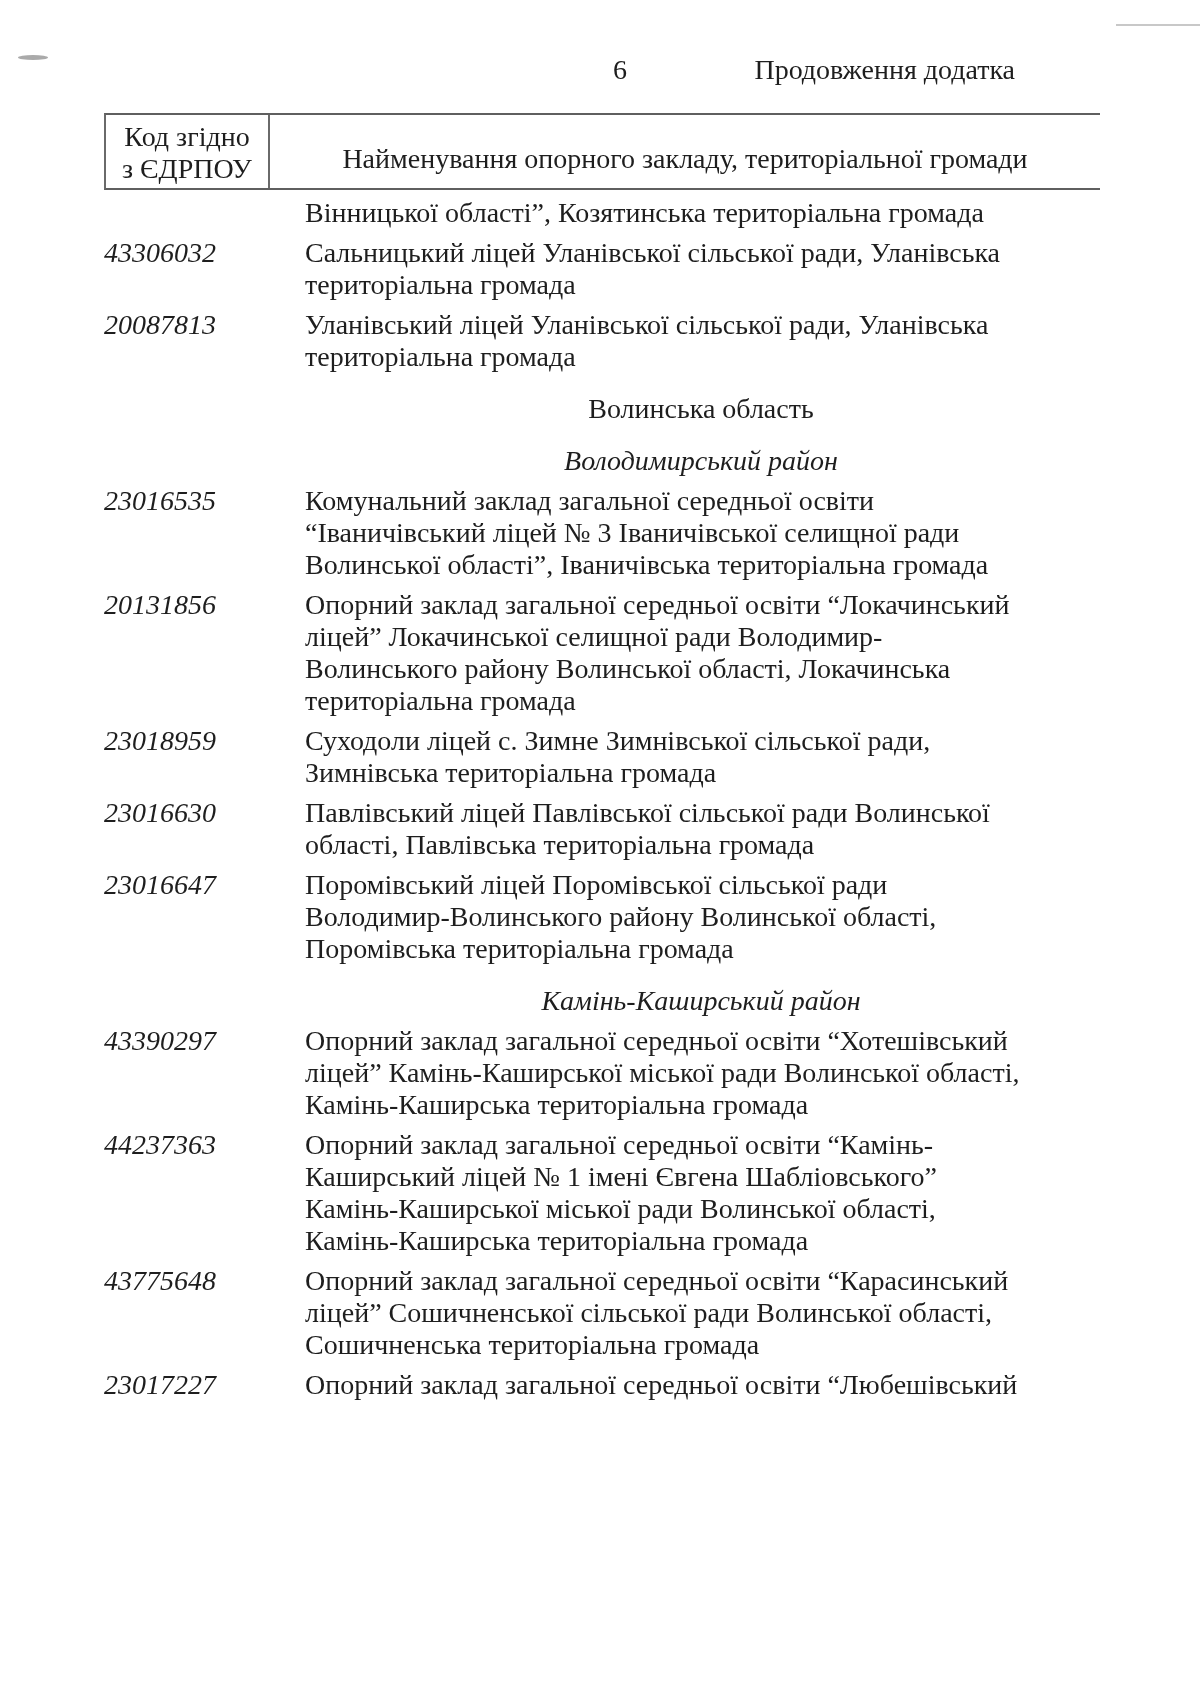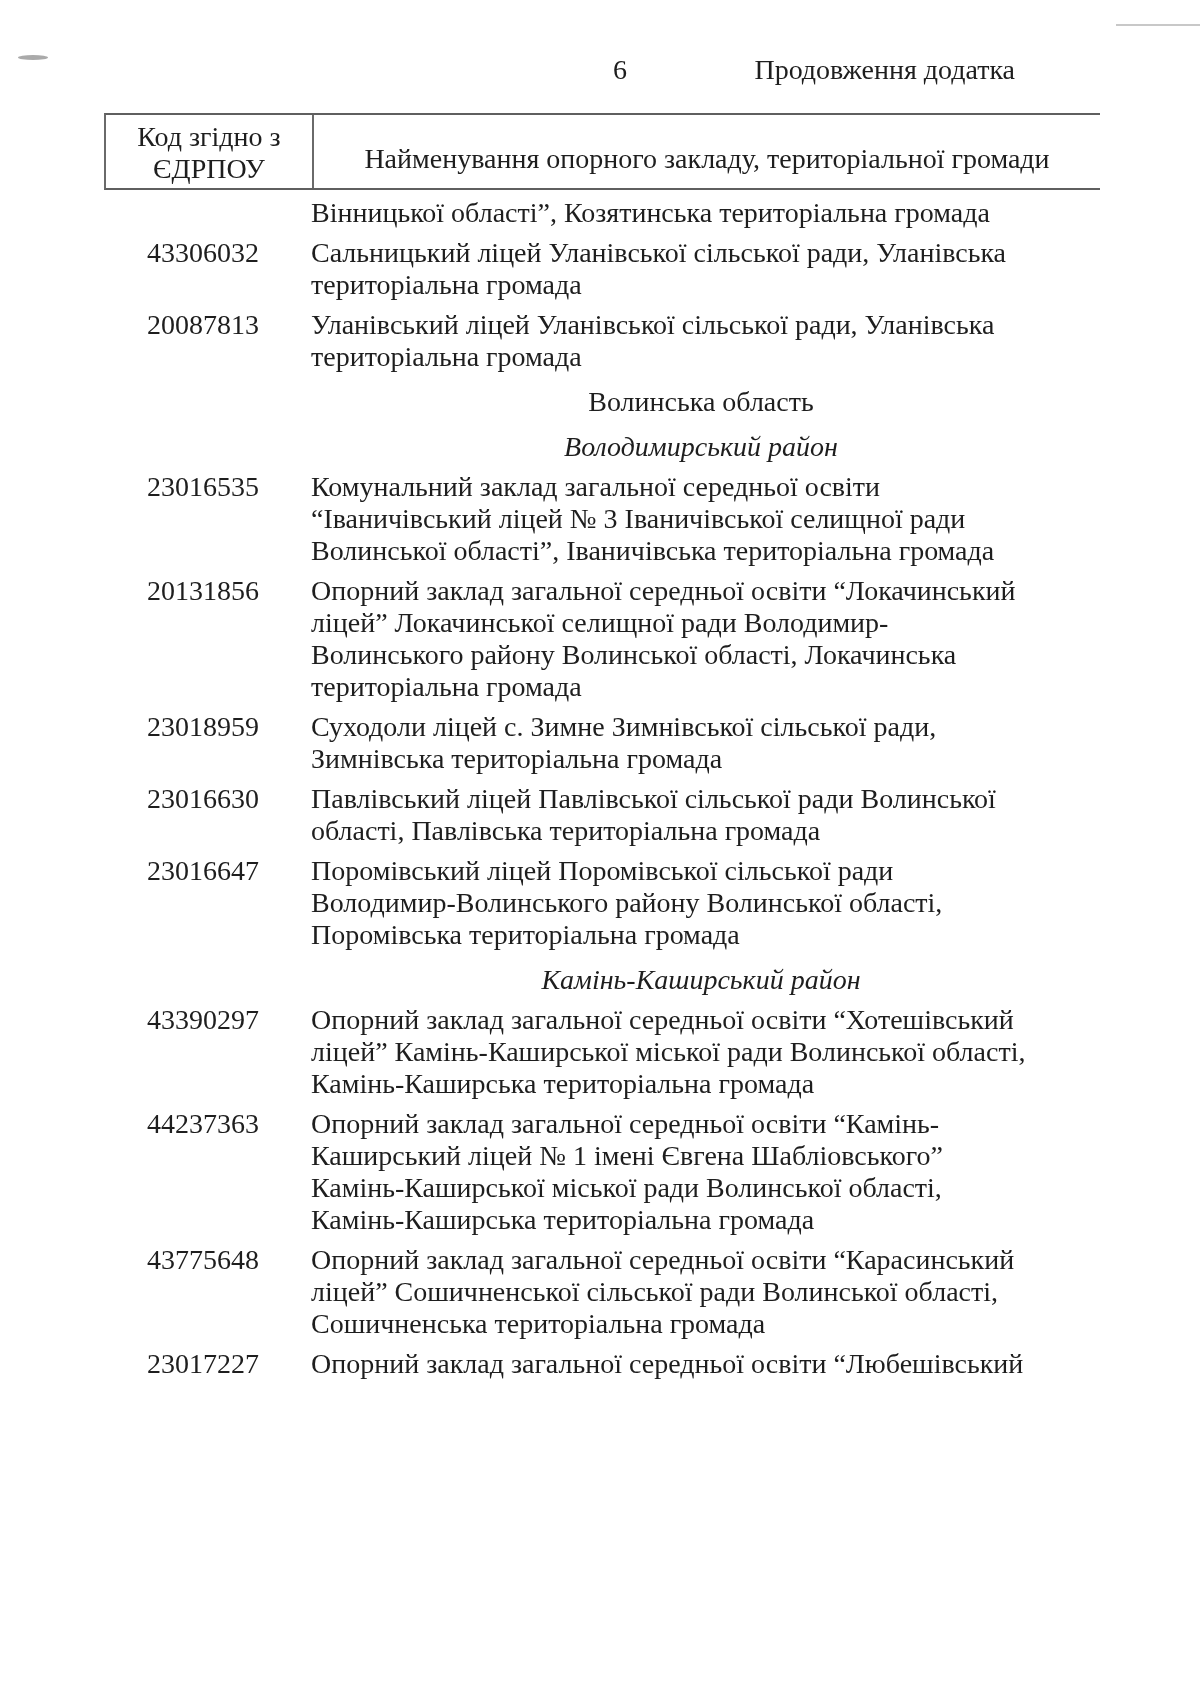--- a/index.html
+++ b/index.html
@@ -29,30 +29,30 @@
     border-bottom: 2px solid #5f5f5f;
     border-left: 2px solid #6a6a6a;
     box-sizing: border-box;
     display: flex;
   }
   .th {
     display: flex; align-items: center; justify-content: center;
     text-align: center;
     box-sizing: border-box;
   }
-  .th-code { width: 208px; border-right: 2px solid #6a6a6a; padding: 2px 14px 0 14px; }
+  .th-code { width: 164px; border-right: 2px solid #6a6a6a; padding: 2px 14px 0 14px; }
   .th-name { flex: 1; padding: 14px 20px 0 20px; }
 
   
   .content { position: absolute; top: 190px; left: 104px; width: 1010px; }
   .row { display: flex; align-items: flex-start; margin-top: 8px; }
   .row:first-child { margin-top: 7px; }
-  .cell-code { width: 198px; flex: none; text-align: center; }
-  .cell-name { width: 718px; flex: none; margin-left: 9px; }
-  .heading { margin-top: 13px; margin-left: 198px; width: 798px; text-align: center; }
+  .cell-code { width: 198px; flex: none; text-align: left; font-style: italic; }
+  .cell-name { width: 718px; flex: none; margin-left: 3px; }
+  .heading { margin-top: 20px; margin-left: 198px; width: 798px; text-align: center; }
   .heading.district { font-style: italic; }
 
   
   .artifact-line {
     position: absolute; top: 24px; left: 1116px;
     width: 84px; height: 2px; background: #c8c8c8;
   }
   .artifact-smudge {
     position: absolute; top: 55px; left: 18px;
     width: 30px; height: 5px; background: #8d8d8d;

